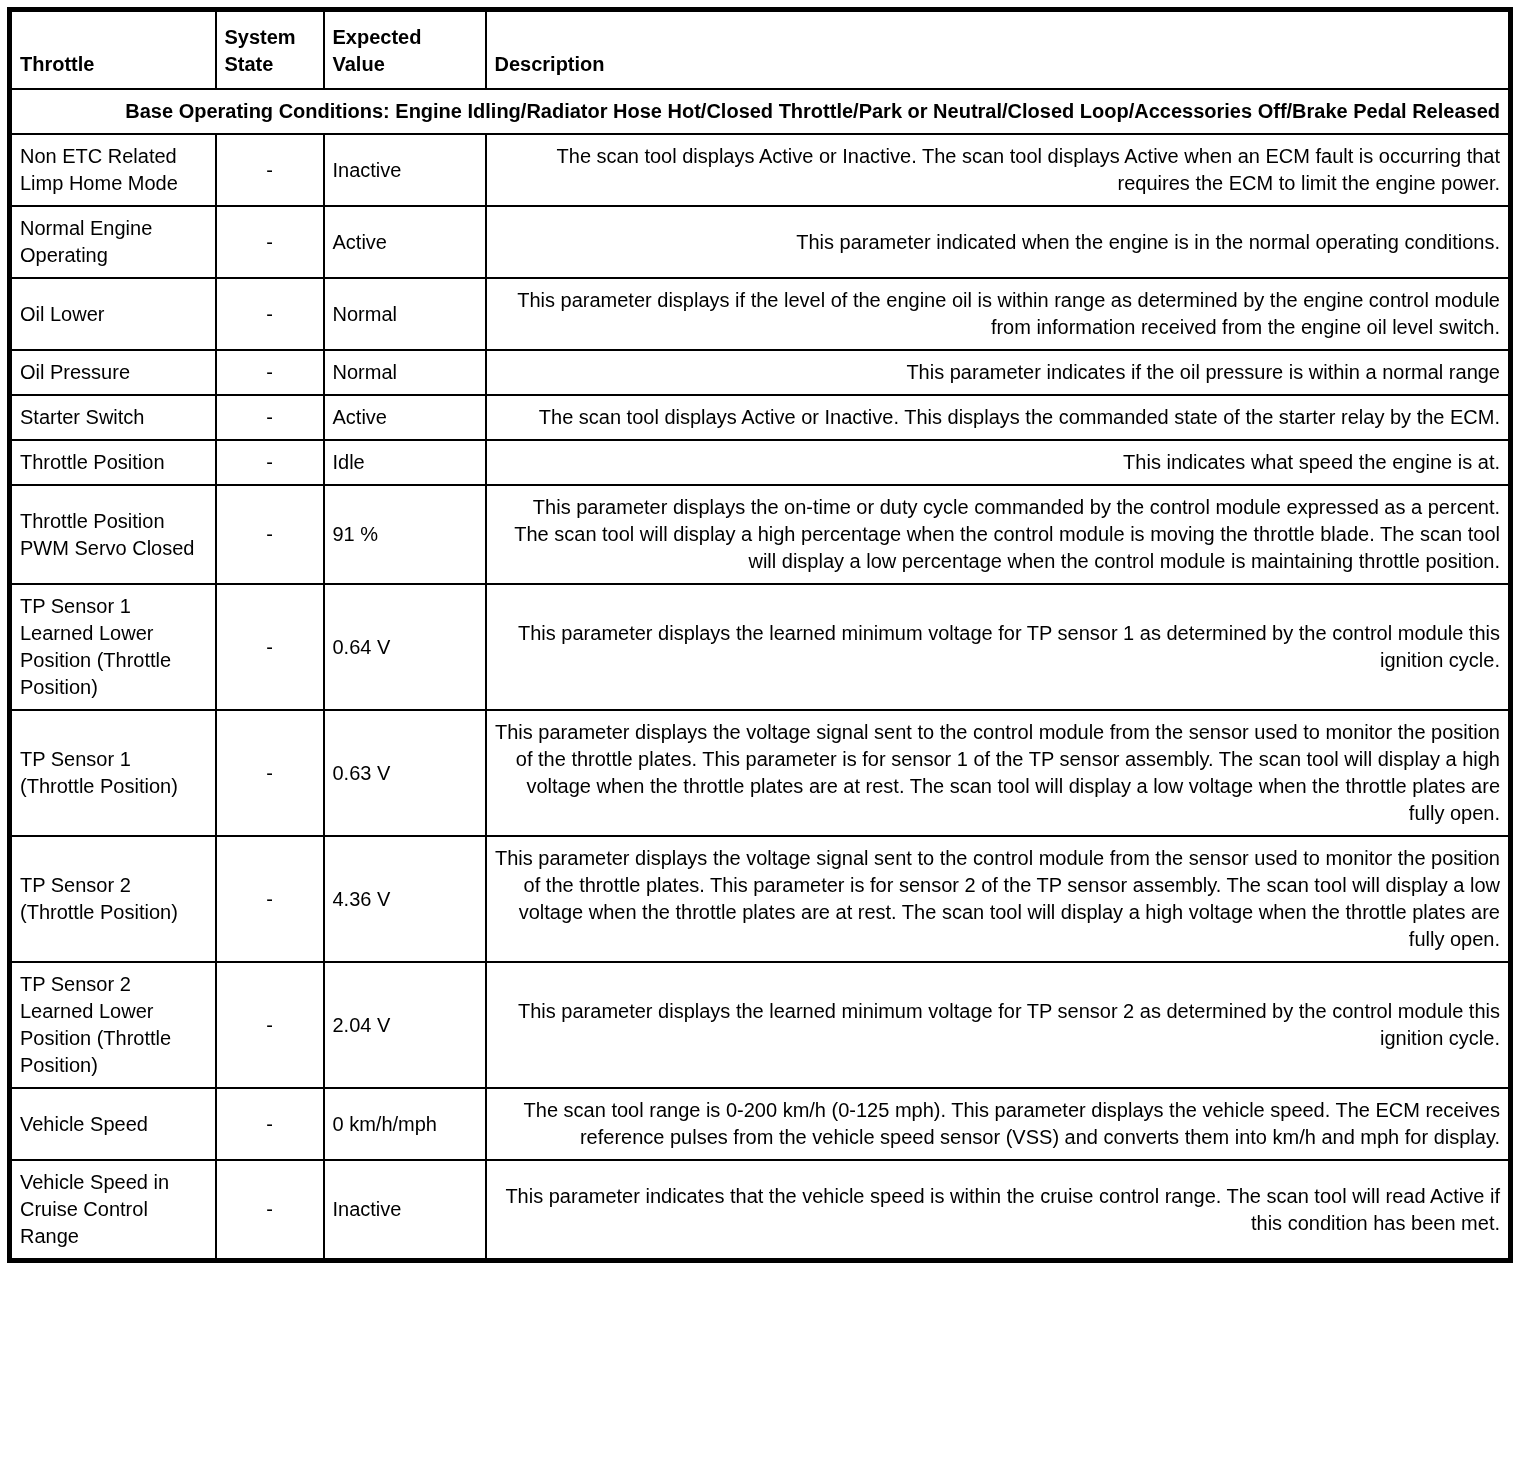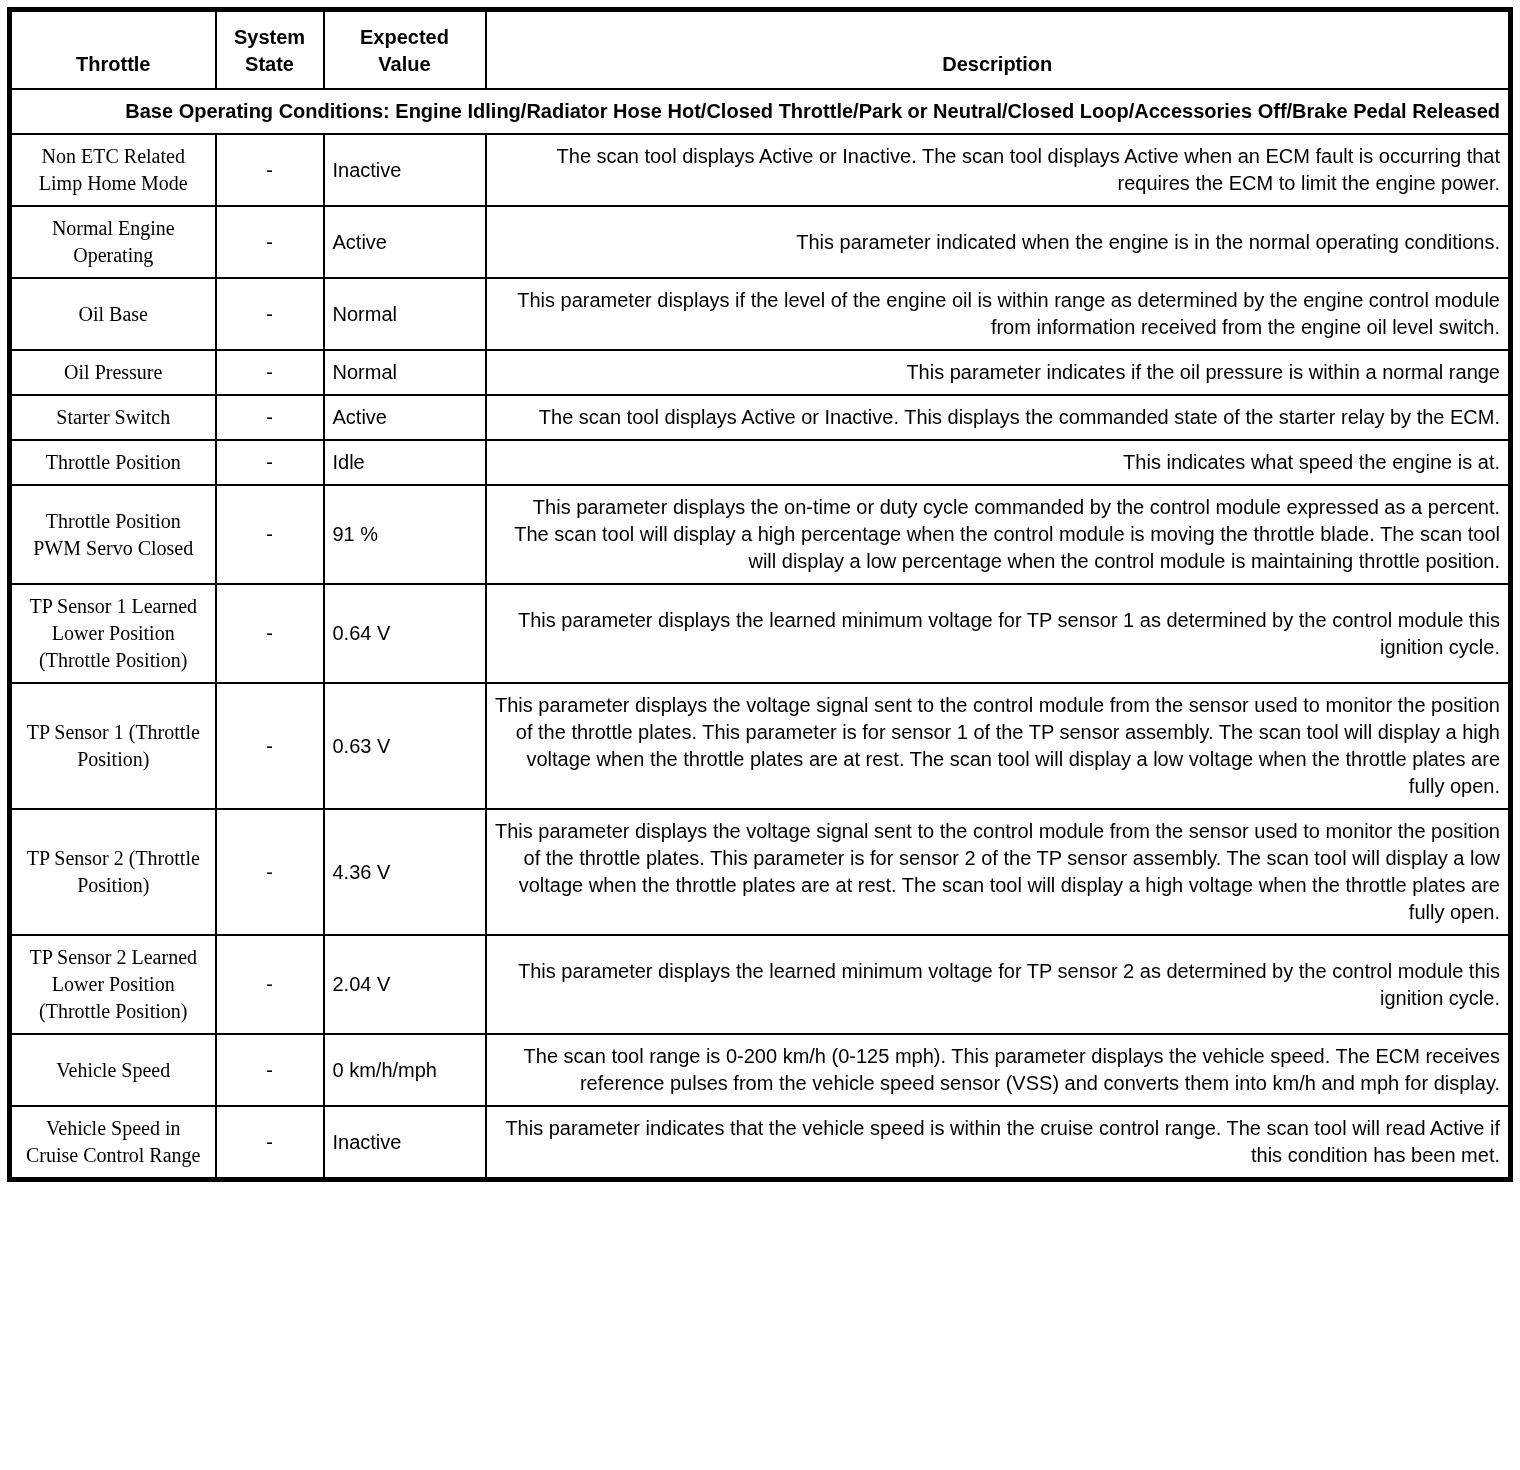--- a/index.html
+++ b/index.html
@@ -25,39 +25,38 @@
   }
   table.param-table th,
   table.param-table td {
     border: 2px solid #000000;
     padding: 8px 8px;
     word-wrap: break-word;
   }
   
   table.param-table th {
     font-weight: bold;
-    text-align: center;
+    text-align: left;
     vertical-align: bottom;
     padding-bottom: 10px;
     height: 58px;
   }
   
   td.section-row {
     font-weight: bold;
     text-align: right;
     vertical-align: middle;
     padding: 8px 10px;
   }
   
   td.cell-parameter {
-    text-align: center;
+    text-align: left;
     vertical-align: middle;
     padding-left: 6px;
     padding-right: 6px;
-    font-family: Liberation Serif, serif;
   }
   td.cell-state {
     text-align: center;
     vertical-align: middle;
   }
   td.cell-value {
     vertical-align: middle;
   }
   td.cell-description {
     text-align: right;
@@ -96,21 +95,21 @@
       </tr>
 
       <tr>
         <td class="cell-parameter">Normal Engine Operating</td>
         <td class="cell-state">-</td>
         <td class="cell-value">Active</td>
         <td class="cell-description">This parameter indicated when the engine is in the normal operating conditions.</td>
       </tr>
 
       <tr>
-        <td class="cell-parameter">Oil Base</td>
+        <td class="cell-parameter">Oil Lower</td>
         <td class="cell-state">-</td>
         <td class="cell-value">Normal</td>
         <td class="cell-description">This parameter displays if the level of the engine oil is within range as determined by the engine control module from information received from the engine oil level switch.</td>
       </tr>
 
       <tr>
         <td class="cell-parameter">Oil Pressure</td>
         <td class="cell-state">-</td>
         <td class="cell-value">Normal</td>
         <td class="cell-description">This parameter indicates if the oil pressure is within a normal range</td>

